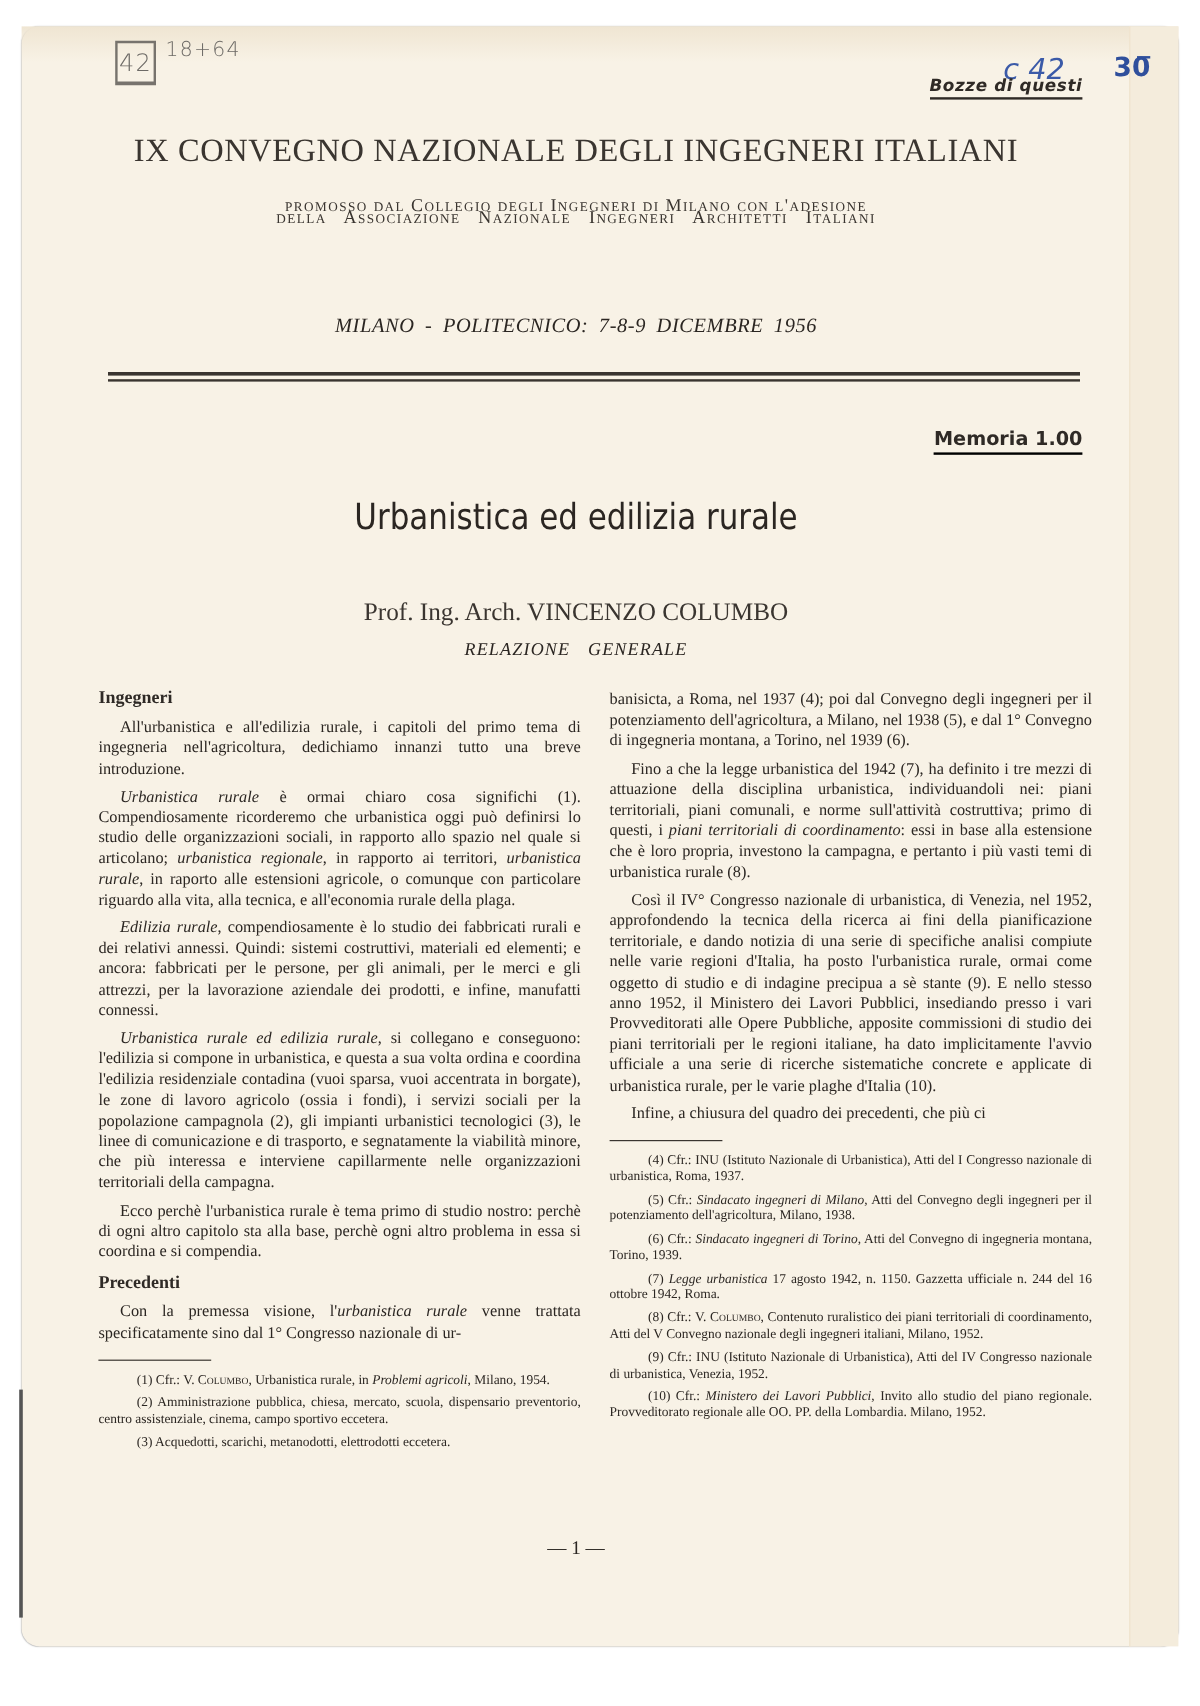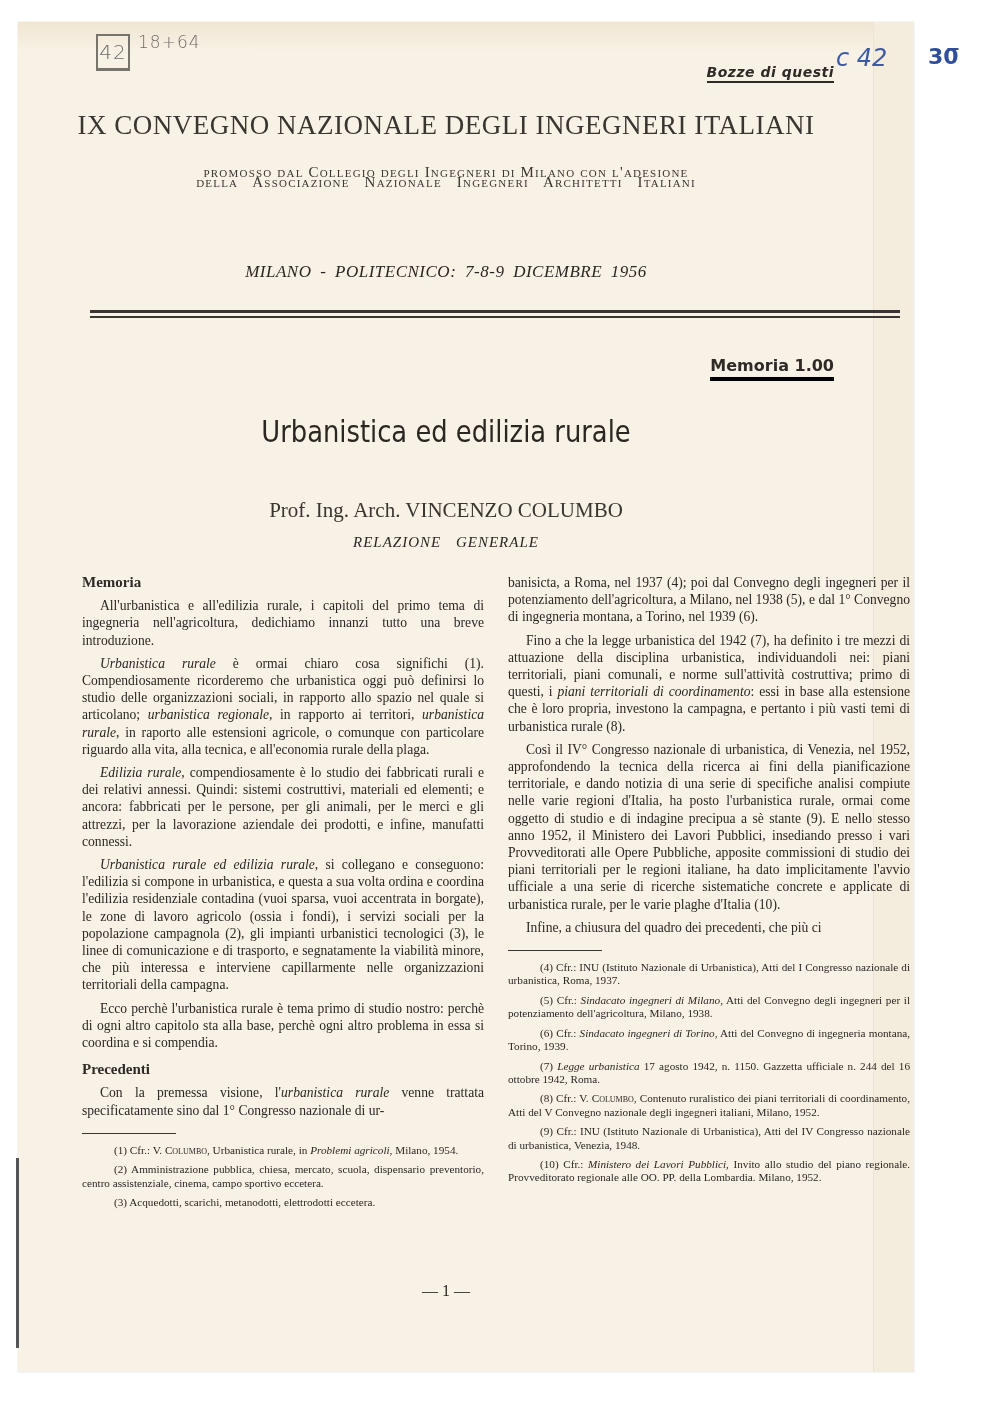--- a/index.html
+++ b/index.html
@@ -3,23 +3,24 @@
 <meta charset="utf-8">
 <style>
   html, body { margin: 0; padding: 0; }
   body {
     width: 1000px; height: 1422px; background: #ffffff;
     position: relative; overflow: hidden;
     font-family: "Liberation Serif", "DejaVu Serif", serif;
     color: #2b2622;
   }
   .page {
-    position: absolute; left: 18px; top: 22px; width: 896px; height: 1350px;
+    position: absolute; left: 18px; top: 22px; width: 964px; height: 1350px;
     background: #f8f2e6;
     box-shadow: 0 0 1px rgba(0,0,0,0.25);
+    border-radius: 15px;
   }
   .page-fold {
     position: absolute; left: 0; top: 0; right: 0; height: 30px;
     background: linear-gradient(#efe5d2, rgba(248,242,230,0));
   }
   .right-strip {
     position: absolute; right: 0; top: 0; width: 40px; height: 100%;
     background: #f4ecdc; border-left: 1px solid #efe3cc;
   }
   .abs { position: absolute; }
@@ -63,21 +64,21 @@
     left: 0; right: 40px; top: 240px; text-align: center;
     font-style: italic; font-size: 17px; letter-spacing: 0.5px; word-spacing: 4px;
   }
   .rule-double { left: 72px; width: 810px; top: 288px; height: 9px; }
   .rule-double .t { height: 3px; background: #3a3530; }
   .rule-double .b { height: 2px; margin-top: 3px; background: #3a3530; }
 
   .memoria {
     right: 80px; top: 334px; font-family: "DejaVu Sans", sans-serif;
     font-weight: bold; font-size: 16px; color: #2f2a26;
-    border-bottom: 4px solid #000000; padding-bottom: 2px;
+    border-bottom: 2px solid #000000; padding-bottom: 2px;
   }
   .paper-title {
     left: 0; right: 40px; top: 392px; text-align: center;
     font-family: "DejaVu Sans", sans-serif; font-size: 30px;
     transform: scaleX(0.86); color: #2b2622;
   }
   .author {
     left: 0; right: 40px; top: 476px; text-align: center;
     font-size: 21px; color: #3a3530;
   }
@@ -130,21 +131,21 @@
     <div class="t"></div>
       <div class="b"></div>
   </div>
 
   <div class="abs memoria">Memoria 1.00</div>
   <div class="abs paper-title">Urbanistica ed edilizia rurale</div>
   <div class="abs author">Prof. Ing. Arch. VINCENZO COLUMBO</div>
   <div class="abs relazione">RELAZIONE GENERALE</div>
 
   <div class="abs col left">
-    <h3>Memoria</h3>
+    <h3>Ingegneri</h3>
     <p><span>All'urbanistica e all'edilizia rurale, i capitoli del primo tema di ingegneria nell'agricoltura, dedichiamo innanzi tutto una breve introduzione.</span></p>
     <p><em>Urbanistica rurale</em><span> è ormai chiaro cosa significhi (1). Compendiosamente ricorderemo che urbanistica oggi può definirsi lo studio delle organizzazioni sociali, in rapporto allo spazio nel quale si articolano; </span><em>urbanistica regionale</em><span>, in rapporto ai territori, </span><em>urbanistica rurale</em><span>, in raporto alle estensioni agricole, o comunque con particolare riguardo alla vita, alla tecnica, e all'economia rurale della plaga.</span></p>
     <p><em>Edilizia rurale</em><span>, compendiosamente è lo studio dei fabbricati rurali e dei relativi annessi. Quindi: sistemi costruttivi, materiali ed elementi; e ancora: fabbricati per le persone, per gli animali, per le merci e gli attrezzi, per la lavorazione aziendale dei prodotti, e infine, manufatti connessi.</span></p>
     <p><em>Urbanistica rurale ed edilizia rurale</em><span>, si collegano e conseguono: l'edilizia si compone in urbanistica, e questa a sua volta ordina e coordina l'edilizia residenziale contadina (vuoi sparsa, vuoi accentrata in borgate), le zone di lavoro agricolo (ossia i fondi), i servizi sociali per la popolazione campagnola (2), gli impianti urbanistici tecnologici (3), le linee di comunicazione e di trasporto, e segnatamente la viabilità minore, che più interessa e interviene capillarmente nelle organizzazioni territoriali della campagna.</span></p>
     <p><span>Ecco perchè l'urbanistica rurale è tema primo di studio nostro: perchè di ogni altro capitolo sta alla base, perchè ogni altro problema in essa si coordina e si compendia.</span></p>
     <h3 class="gap-h3">Precedenti</h3>
     <p><span>Con la premessa visione, l'</span><em>urbanistica rurale</em><span> venne trattata specificatamente sino dal 1° Congresso nazionale di ur-</span></p>
     <div class="fn-rule"></div>
     <p class="fn"><span class="ind"></span><span>(1)</span> <span>Cfr.: V. </span><span class="sc">Columbo</span><span>, Urbanistica rurale, in </span><em>Problemi agricoli</em><span>, Milano, 1954.</span></p>
     <p class="fn"><span class="ind"></span><span>(2)</span> <span>Amministrazione pubblica, chiesa, mercato, scuola, dispensario preventorio, centro assistenziale, cinema, campo sportivo eccetera.</span></p>
@@ -155,18 +156,18 @@
     <p class="first" style="text-indent:0"><span>banisicta, a Roma, nel 1937 (4); poi dal Convegno degli ingegneri per il potenziamento dell'agricoltura, a Milano, nel 1938 (5), e dal 1° Convegno di ingegneria montana, a Torino, nel 1939 (6).</span></p>
     <p><span>Fino a che la legge urbanistica del 1942 (7), ha definito i tre mezzi di attuazione della disciplina urbanistica, individuandoli nei: piani territoriali, piani comunali, e norme sull'attività costruttiva; primo di questi, i </span><em>piani territoriali di coordinamento</em><span>: essi in base alla estensione che è loro propria, investono la campagna, e pertanto i più vasti temi di urbanistica rurale (8).</span></p>
     <p><span>Così il IV° Congresso nazionale di urbanistica, di Venezia, nel 1952, approfondendo la tecnica della ricerca ai fini della pianificazione territoriale, e dando notizia di una serie di specifiche analisi compiute nelle varie regioni d'Italia, ha posto l'urbanistica rurale, ormai come oggetto di studio e di indagine precipua a sè stante (9). E nello stesso anno 1952, il Ministero dei Lavori Pubblici, insediando presso i vari Provveditorati alle Opere Pubbliche, apposite commissioni di studio dei piani territoriali per le regioni italiane, ha dato implicitamente l'avvio ufficiale a una serie di ricerche sistematiche concrete e applicate di urbanistica rurale, per le varie plaghe d'Italia (10).</span></p>
     <p><span>Infine, a chiusura del quadro dei precedenti, che più ci</span></p>
     <div class="fn-rule"></div>
     <p class="fn"><span class="ind"></span><span>(4)</span> <span>Cfr.: INU (Istituto Nazionale di Urbanistica), Atti del I Congresso nazionale di urbanistica, Roma, 1937.</span></p>
     <p class="fn"><span class="ind"></span><span>(5)</span> <span>Cfr.: </span><em>Sindacato ingegneri di Milano,</em><span> Atti del Convegno degli ingegneri per il potenziamento dell'agricoltura, Milano, 1938.</span></p>
     <p class="fn"><span class="ind"></span><span>(6)</span> <span>Cfr.: </span><em>Sindacato ingegneri di Torino</em><span>, Atti del Convegno di ingegneria montana, Torino, 1939.</span></p>
     <p class="fn"><span class="ind"></span><span>(7)</span> <em>Legge urbanistica</em><span> 17 agosto 1942, n. 1150. Gazzetta ufficiale n. 244 del 16 ottobre 1942, Roma.</span></p>
     <p class="fn"><span class="ind"></span><span>(8)</span> <span>Cfr.: V. </span><span class="sc">Columbo</span><span>, Contenuto ruralistico dei piani territoriali di coordinamento, Atti del V Convegno nazionale degli ingegneri italiani, Milano, 1952.</span></p>
-    <p class="fn"><span class="ind"></span><span>(9)</span> <span>Cfr.: INU (Istituto Nazionale di Urbanistica), Atti del IV Congresso nazionale di urbanistica, Venezia, 1948.</span></p>
+    <p class="fn"><span class="ind"></span><span>(9)</span> <span>Cfr.: INU (Istituto Nazionale di Urbanistica), Atti del IV Congresso nazionale di urbanistica, Venezia, 1952.</span></p>
     <p class="fn"><span class="ind"></span><span>(10)</span> <span>Cfr.: </span><em>Ministero dei Lavori Pubblici,</em><span> Invito allo studio del piano regionale. Provveditorato regionale alle OO. PP. della Lombardia. Milano, 1952.</span></p>
   </div>
 
   <div class="abs page-num">— 1 —</div>
 </div>
 
 </body></html>

